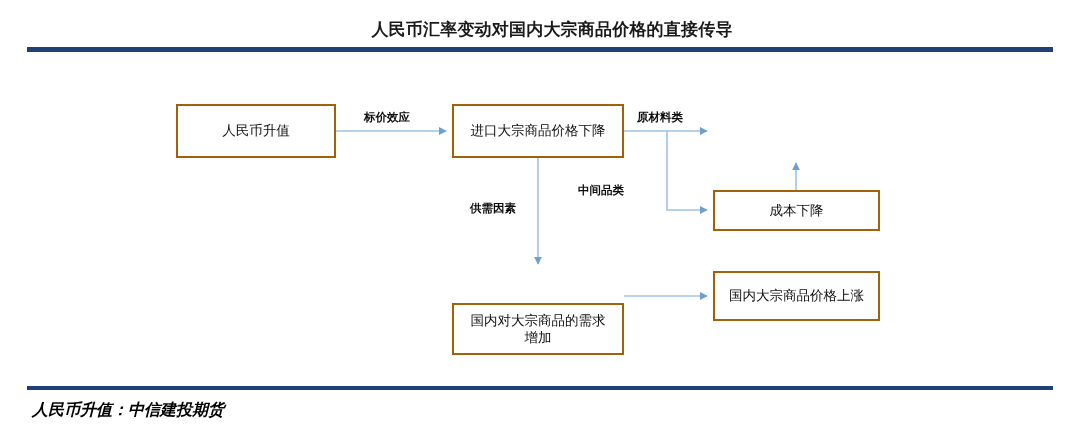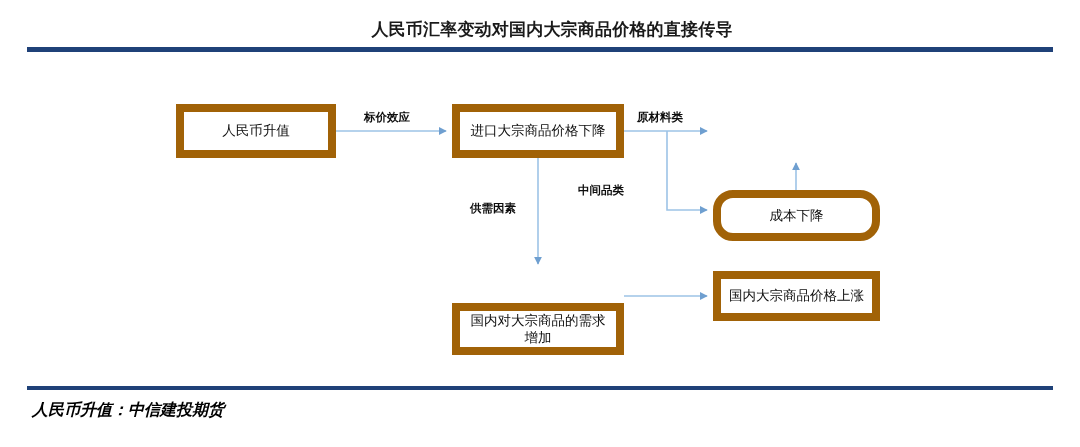--- a/index.html
+++ b/index.html
@@ -71,37 +71,37 @@
     left: 0;
     top: 0;
     width: 1080px;
     height: 447px;
   }
 
   
   .node {
     position: absolute;
     box-sizing: border-box;
-    border: 8px solid #a16207;
+    border: 2px solid #a16207;
     background: #ffffff;
     color: #0d0d0d;
     font-size: 13.5px;
     line-height: 1.28;
     text-align: center;
     display: flex;
     align-items: center;
     justify-content: center;
     white-space: pre-line;
     z-index: 2;
   }
 
   #node-rmb-appreciation   { left: 176px; top: 104px; width: 160px; height: 54px; }
   #node-import-price-down  { left: 452px; top: 104px; width: 172px; height: 54px; }
   #node-china-price-down   { left: 713px; top: 103px; width: 167px; height: 54px; }
-  #node-cost-down          { left: 713px; top: 190px; width: 167px; height: 51px; border-radius: 20px; }
+  #node-cost-down          { left: 713px; top: 190px; width: 167px; height: 41px; }
   #node-demand-up          { left: 452px; top: 286px; width: 172px; height: 52px; margin-top: 17px; }
   #node-domestic-price-up  { left: 713px; top: 271px; width: 167px; height: 50px; }
 
   
   .edge-label {
     position: absolute;
     font-size: 11.5px;
     font-weight: bold;
     color: #0d0d0d;
     white-space: nowrap;

